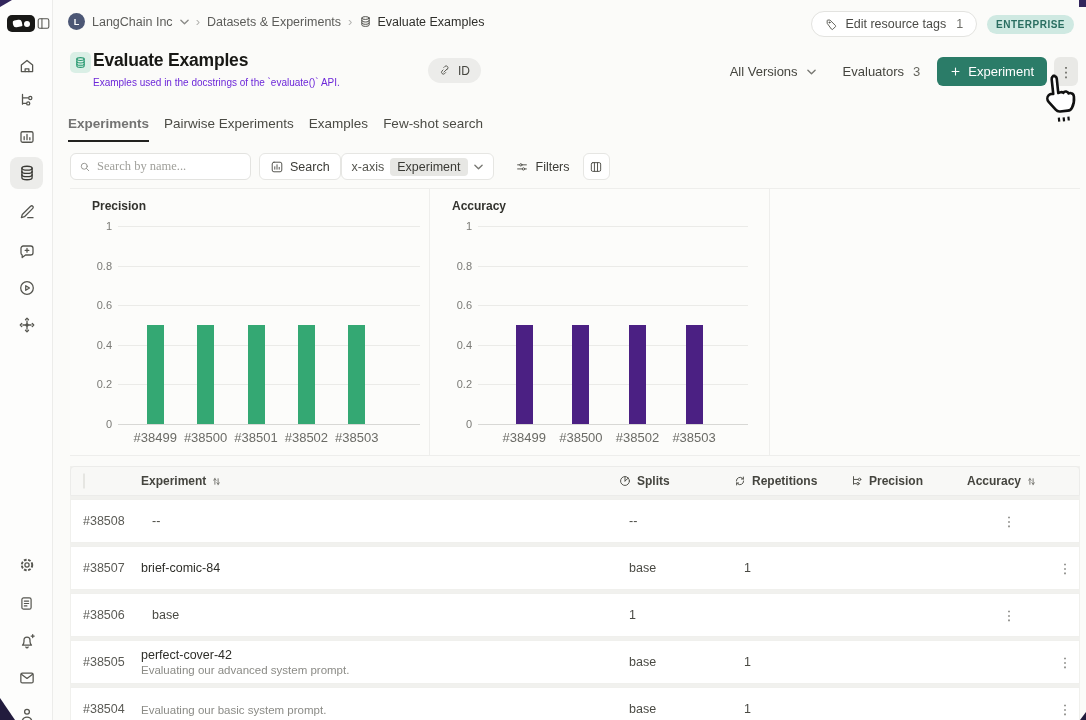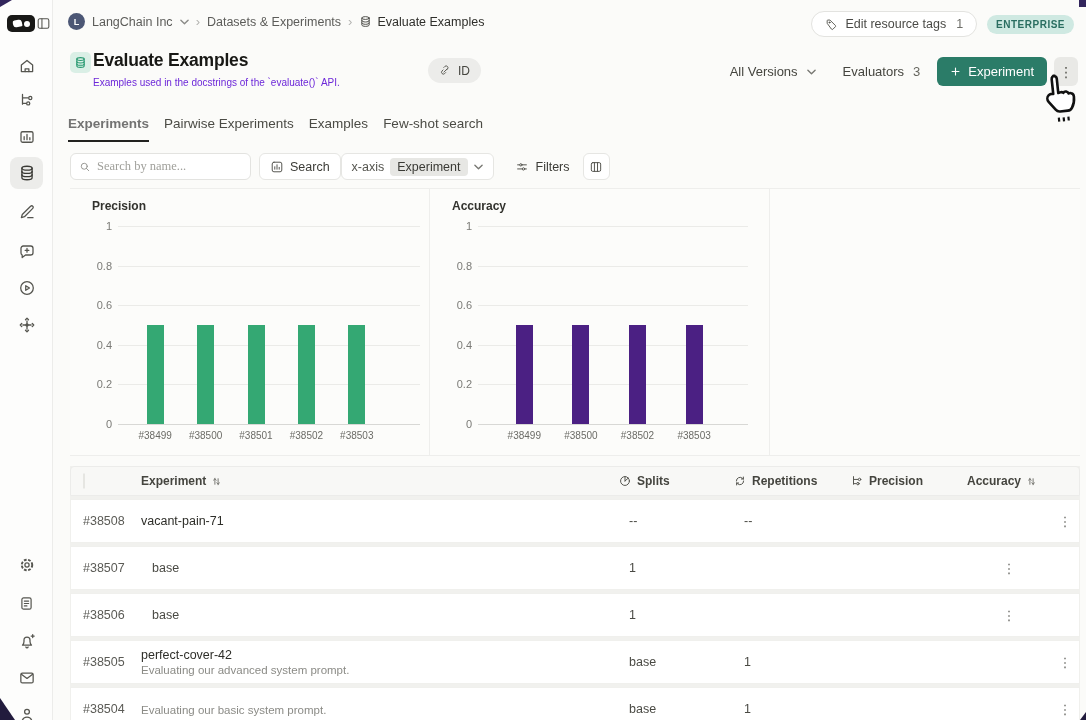--- a/index.html
+++ b/index.html
@@ -56,21 +56,21 @@
   
   .charts-wrap{position:absolute;left:70px;top:188px;width:1010px;height:268px;border-top:1px solid #eeeeec;border-bottom:1px solid #eeeeec;display:flex;background:#fcfcfa}
   .chart-panel{position:relative;height:100%;border-right:1px solid #eeeeec}
   .chart-title{position:absolute;left:22px;top:10px;font-size:12px;font-weight:bold;color:#33332e}
   .yaxis{position:absolute;left:0;top:37px;width:48px;height:198px}
   .ytick{position:absolute;right:6px;width:40px;text-align:right;font-size:11px;color:#7a7a76;transform:translateY(-50%)}
   .plot{position:absolute;left:48px;top:37px;height:198px}
   .gridline{position:absolute;left:0;right:0;height:1px;background:#ebebe8}
   .gridline.zero{background:#d8d8d5}
   .bar{position:absolute;bottom:0;width:17px}
-  .xtick{position:absolute;top:204px;width:62px;text-align:center;font-size:10px;color:#6b6b66}
+  .xtick{position:absolute;top:204px;width:62px;text-align:center;font-size:13px;color:#6b6b66}
 
   
   .table{position:absolute;left:70px;top:466px;width:1010px;background:#f1f1ee}
   .trow{display:grid;grid-template-columns:58px 477px 115px 117px 117px 1fr 28px;align-items:center;padding-left:12px}
   .thead{height:30px;background:#f8f8f6;border:1px solid #ececea;border-radius:4px 4px 0 0;font-size:12px;font-weight:bold;color:#45453f}
   .th{display:flex;align-items:center;gap:5px}
   .cb{width:14px;height:14px;border:1.5px solid #e6e6e2;border-radius:3.5px;background:#fff;cursor:pointer}
   .drow{min-height:44px;background:#fff;border:1px solid #f0f0ed;margin-top:3px;font-size:12.5px}
   .cell-id{color:#5b5b56}
   .cell-name{color:#2e2e29}
@@ -405,31 +405,31 @@
         <svg class="ic" width="11" height="11" viewBox="0 0 24 24" style="stroke:#6b6b66;stroke-width:2">
             <path d="M8.5 18 V6 M8.5 6 l-3 3 M8.5 6 l3 3"></path>
             <path d="M15.5 6 V18 M15.5 18 l-3-3 M15.5 18 l3-3"></path>
           </svg>
       </div>
       <div></div>
     </div>
     <div>
         <div class="trow drow">
           <div class="cell-id">#38508</div>
-          <div>
-            <div class="cell-name">vacant-pain-71</div>
-          </div>
           <div class="cell-val">--</div>
           <div class="cell-val">--</div>
           <div class="cell-val"></div>
           <div class="cell-val"></div>
           <div class="row-dots">⋮</div>
         </div>
         <div class="trow drow">
           <div class="cell-id">#38507</div>
+          <div>
+            <div class="cell-name">brief-comic-84</div>
+          </div>
           <div class="cell-val">base</div>
           <div class="cell-val">1</div>
           <div class="cell-val"></div>
           <div class="cell-val"></div>
           <div class="row-dots">⋮</div>
         </div>
         <div class="trow drow">
           <div class="cell-id">#38506</div>
           <div class="cell-val">base</div>
           <div class="cell-val">1</div>

